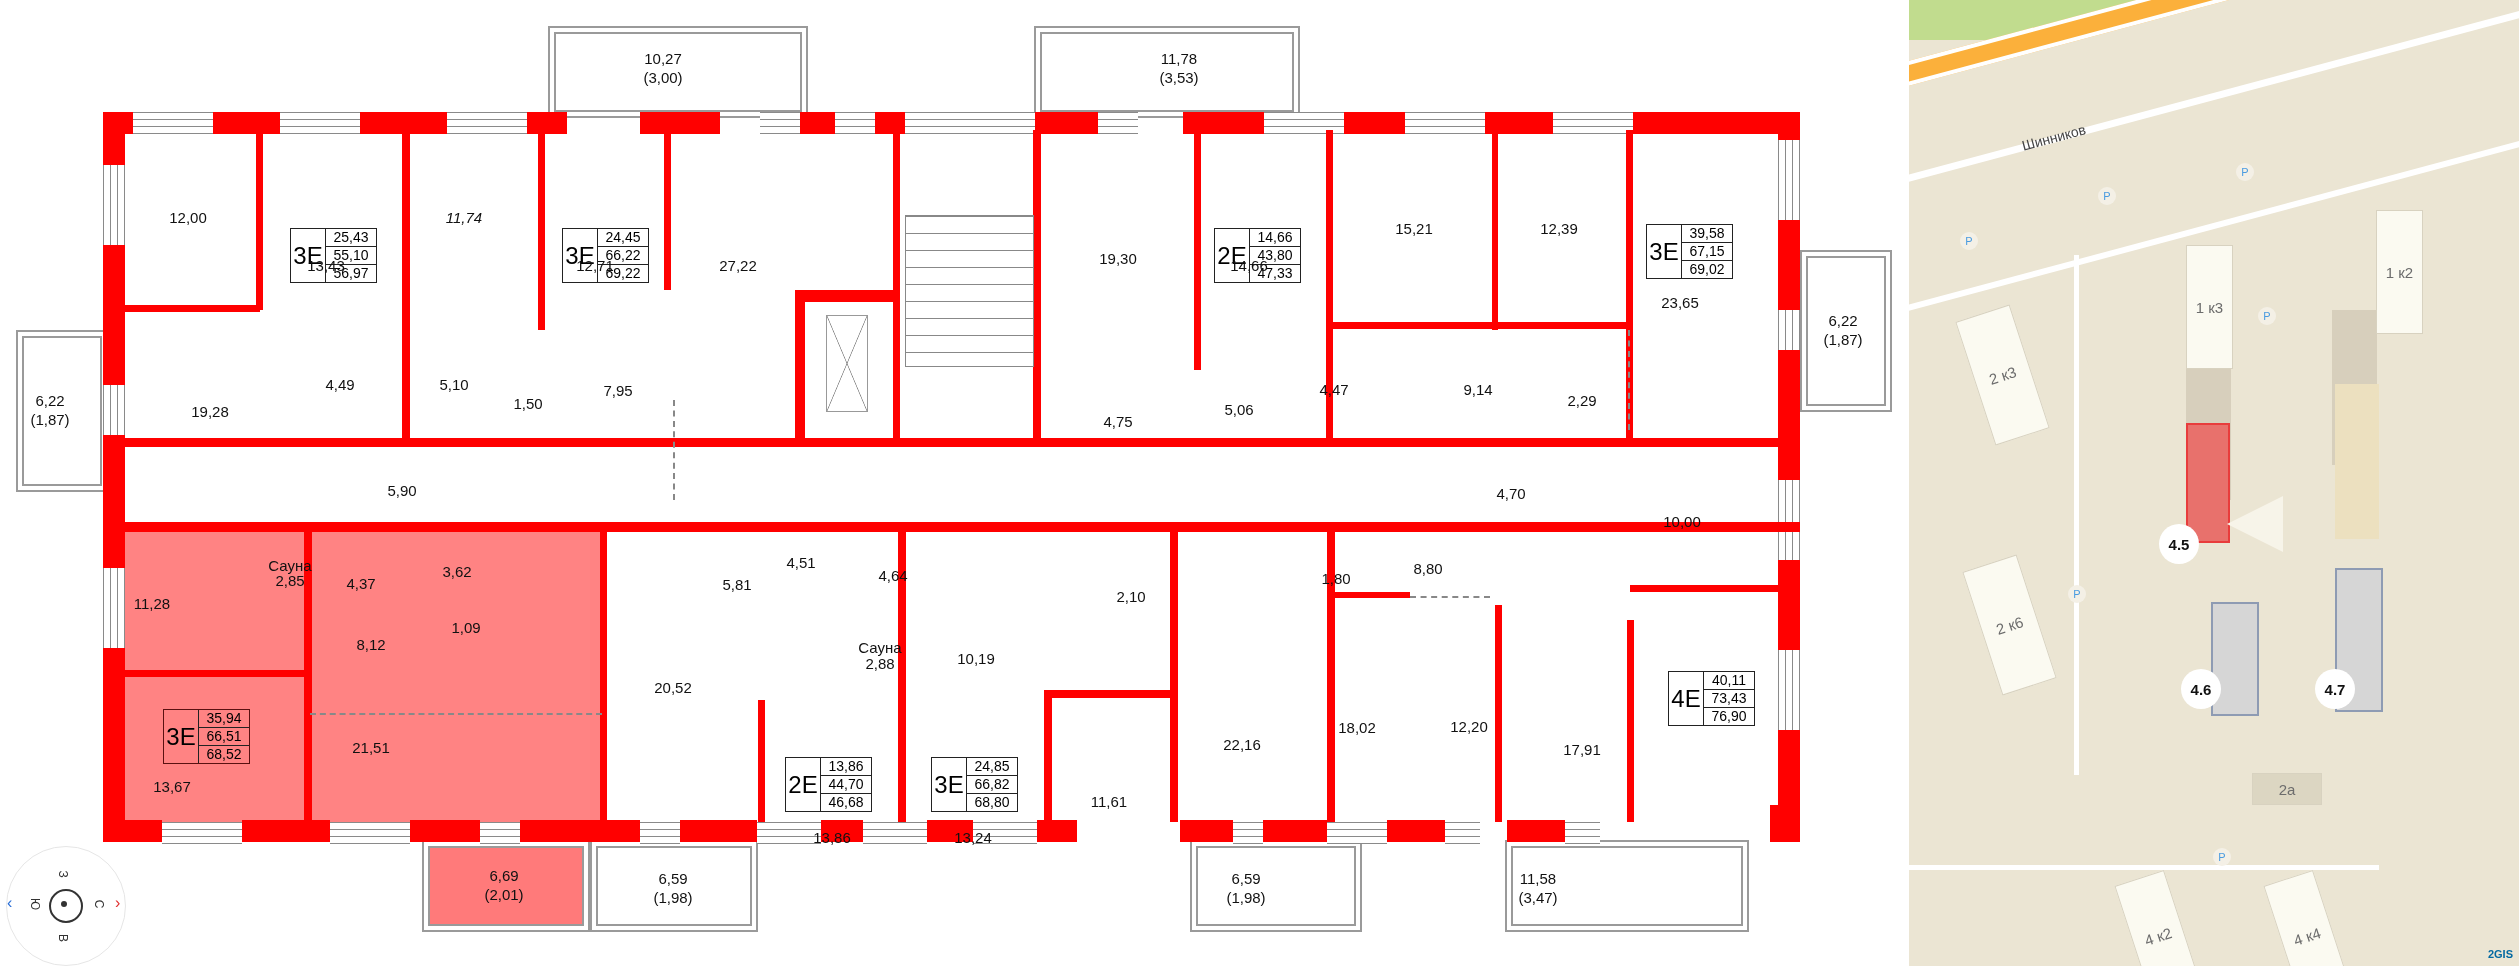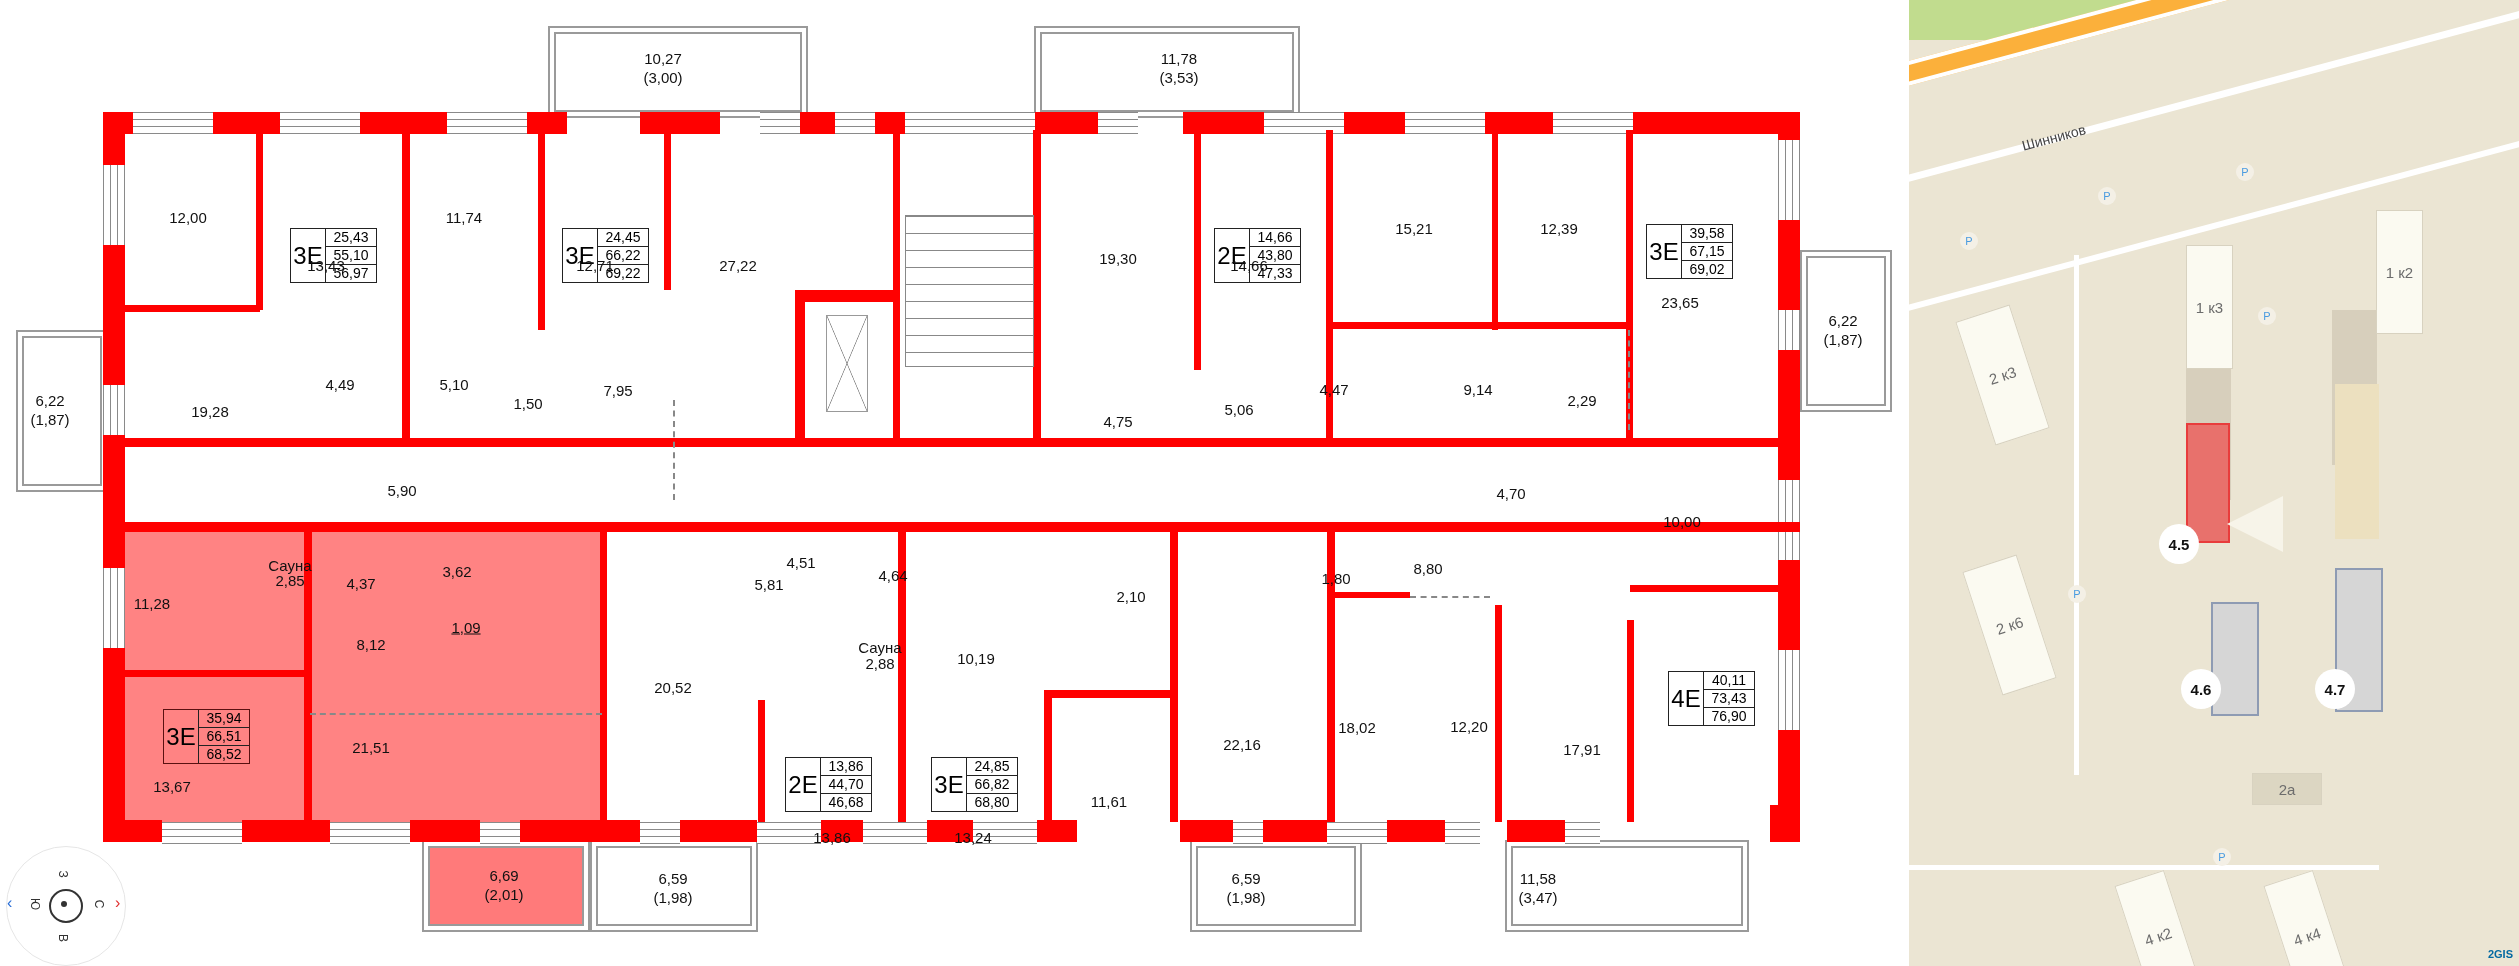--- a/index.html
+++ b/index.html
@@ -215,21 +215,21 @@
     <div class="t">4Е</div>
     <div class="v">
         <span>40,11</span>
         <span>73,43</span>
         <span>76,90</span>
       </div>
   </div>
 
   <div class="lbl" style="left:188px;top:217px;">12,00</div>
   <div class="lbl" style="left:326px;top:265px;">13,43</div>
-  <div class="lbl" style="left:464px;top:217px;">11,74</div>
+  <div class="lbl" style="left:464px;top:217px;font-style:italic;">11,74</div>
   <div class="lbl" style="left:595px;top:265px;">12,71</div>
   <div class="lbl" style="left:738px;top:265px;">27,22</div>
   <div class="lbl" style="left:1118px;top:258px;">19,30</div>
   <div class="lbl" style="left:1249px;top:265px;">14,66</div>
   <div class="lbl" style="left:1414px;top:228px;">15,21</div>
   <div class="lbl" style="left:1559px;top:228px;">12,39</div>
   <div class="lbl" style="left:1680px;top:302px;">23,65</div>
   <div class="lbl" style="left:210px;top:411px;">19,28</div>
   <div class="lbl" style="left:340px;top:384px;">4,49</div>
   <div class="lbl" style="left:454px;top:384px;">5,10</div>
@@ -242,24 +242,24 @@
   <div class="lbl" style="left:1582px;top:400px;">2,29</div>
   <div class="lbl" style="left:402px;top:490px;">5,90</div>
   <div class="lbl" style="left:1511px;top:493px;">4,70</div>
   <div class="lbl" style="left:1682px;top:521px;">10,00</div>
   <div class="lbl" style="left:152px;top:603px;">11,28</div>
   <div class="lbl" style="left:290px;top:565px;">Сауна</div>
   <div class="lbl" style="left:290px;top:580px;">2,85</div>
   <div class="lbl" style="left:361px;top:583px;">4,37</div>
   <div class="lbl" style="left:457px;top:571px;">3,62</div>
   <div class="lbl" style="left:371px;top:644px;">8,12</div>
-  <div class="lbl" style="left:466px;top:627px;text-decoration:underline;">1,09</div>
+  <div class="lbl" style="left:466px;top:627px;">1,09</div>
   <div class="lbl" style="left:371px;top:747px;">21,51</div>
   <div class="lbl" style="left:172px;top:786px;">13,67</div>
-  <div class="lbl" style="left:737px;top:584px;margin-left:32px;">5,81</div>
+  <div class="lbl" style="left:737px;top:584px;">5,81</div>
   <div class="lbl" style="left:801px;top:562px;">4,51</div>
   <div class="lbl" style="left:893px;top:575px;">4,64</div>
   <div class="lbl" style="left:880px;top:647px;">Сауна</div>
   <div class="lbl" style="left:880px;top:663px;">2,88</div>
   <div class="lbl" style="left:976px;top:658px;">10,19</div>
   <div class="lbl" style="left:1131px;top:596px;">2,10</div>
   <div class="lbl" style="left:1336px;top:578px;">1,80</div>
   <div class="lbl" style="left:1428px;top:568px;">8,80</div>
   <div class="lbl" style="left:673px;top:687px;">20,52</div>
   <div class="lbl" style="left:832px;top:837px;">13,86</div>

